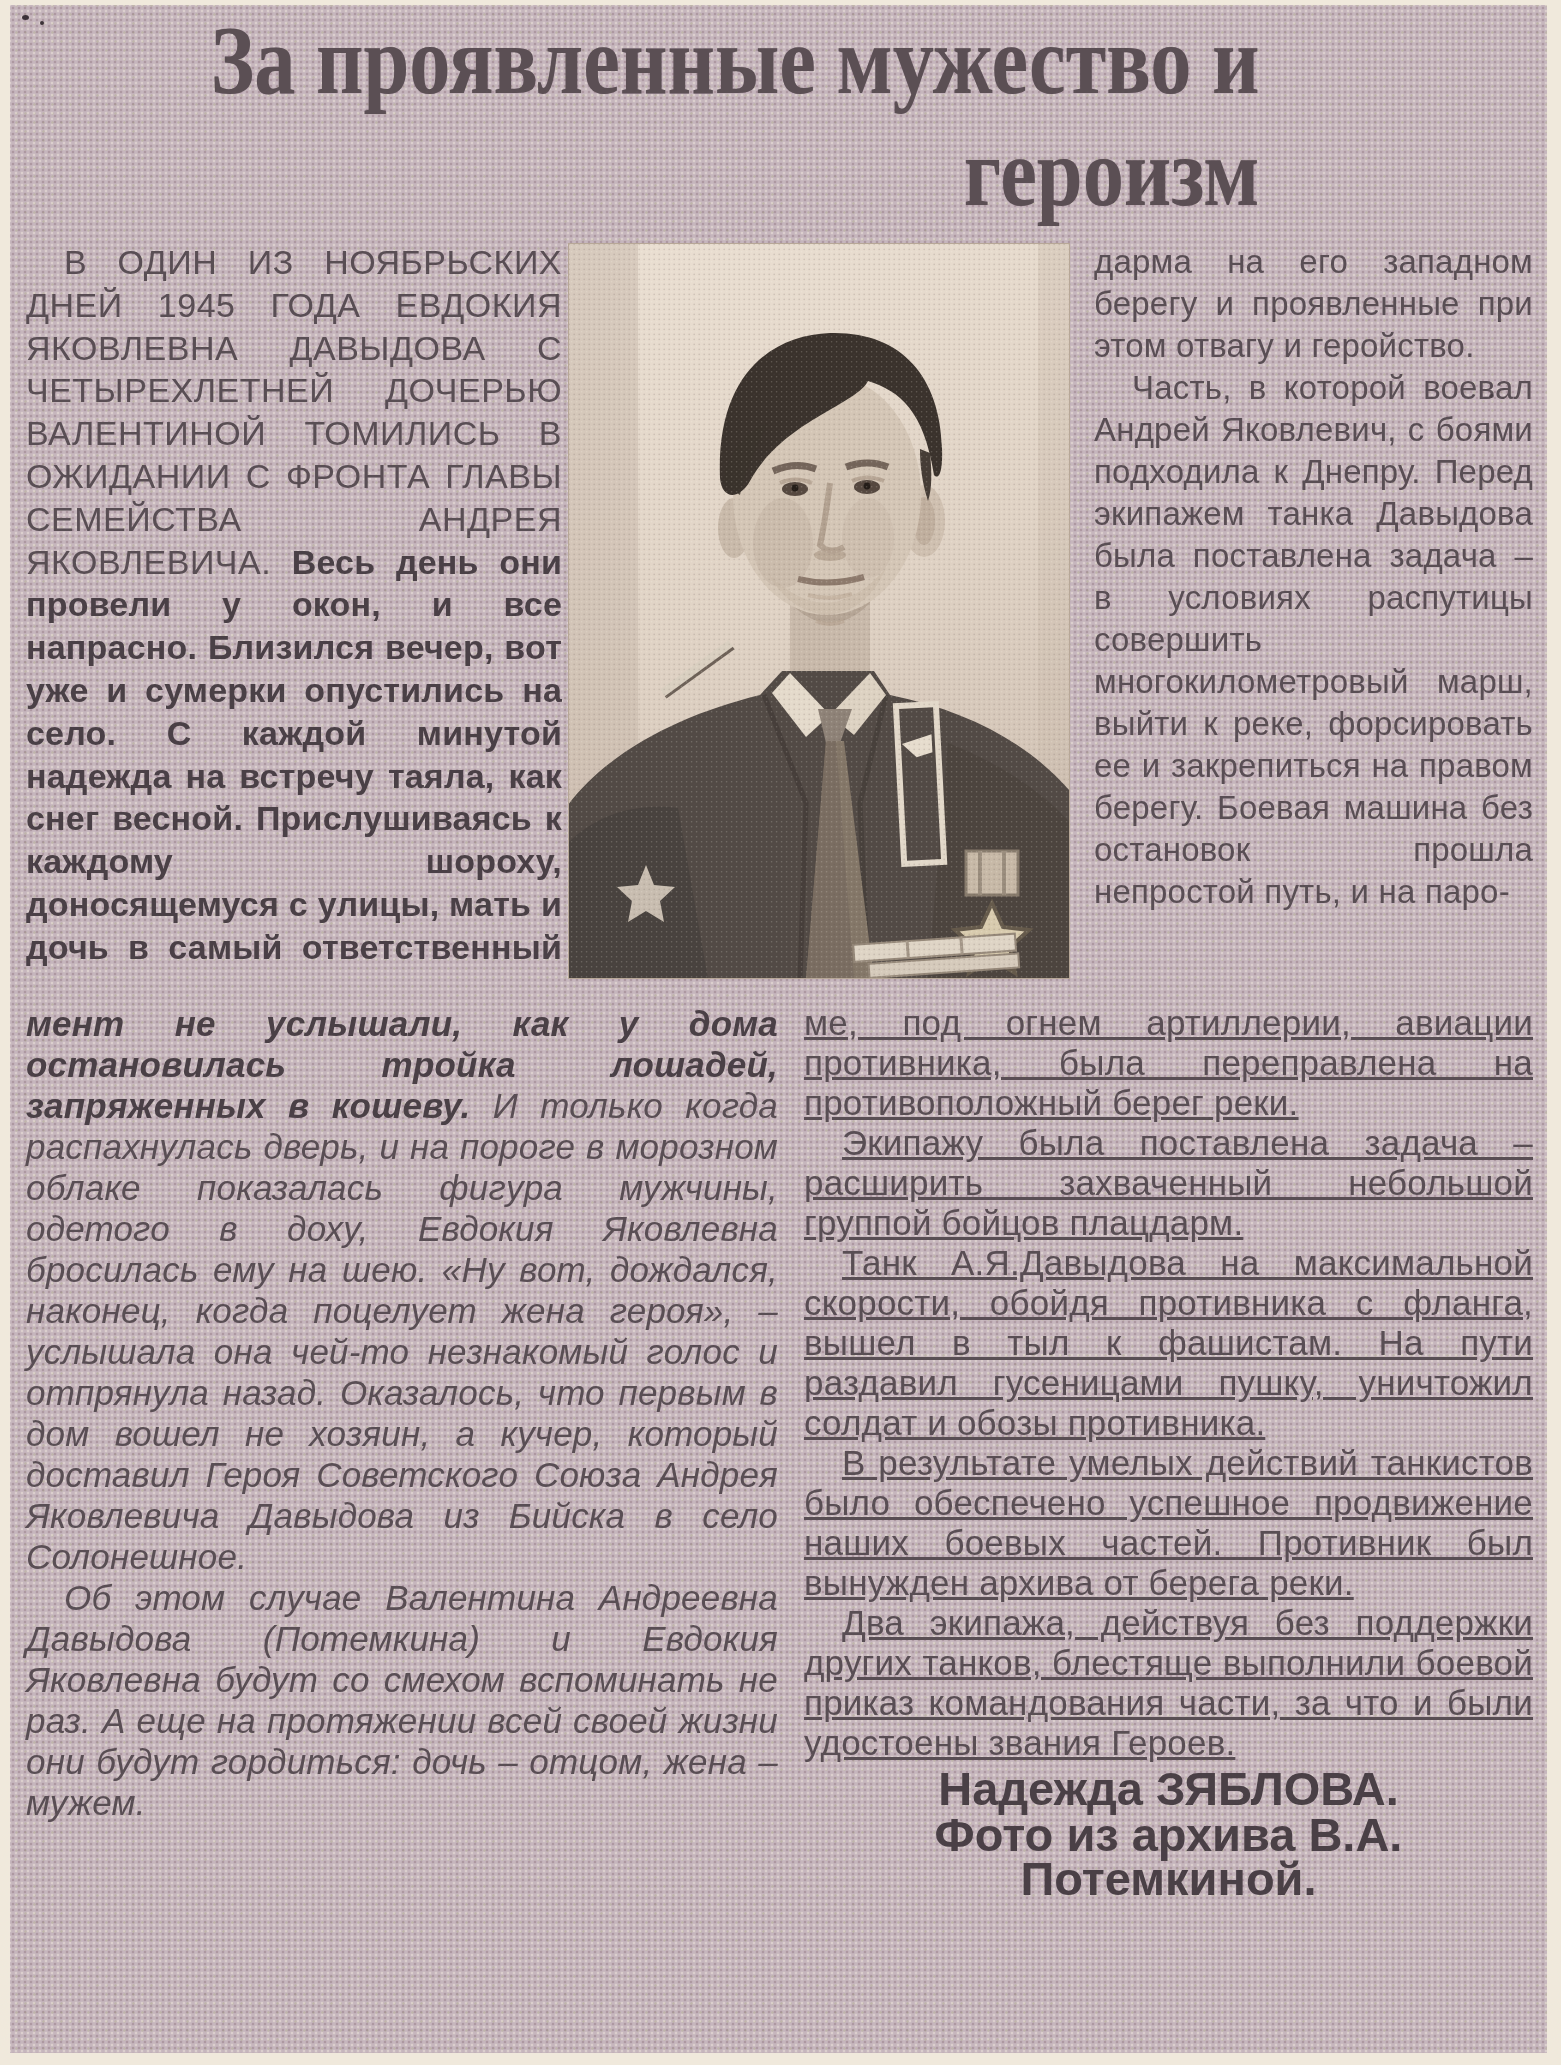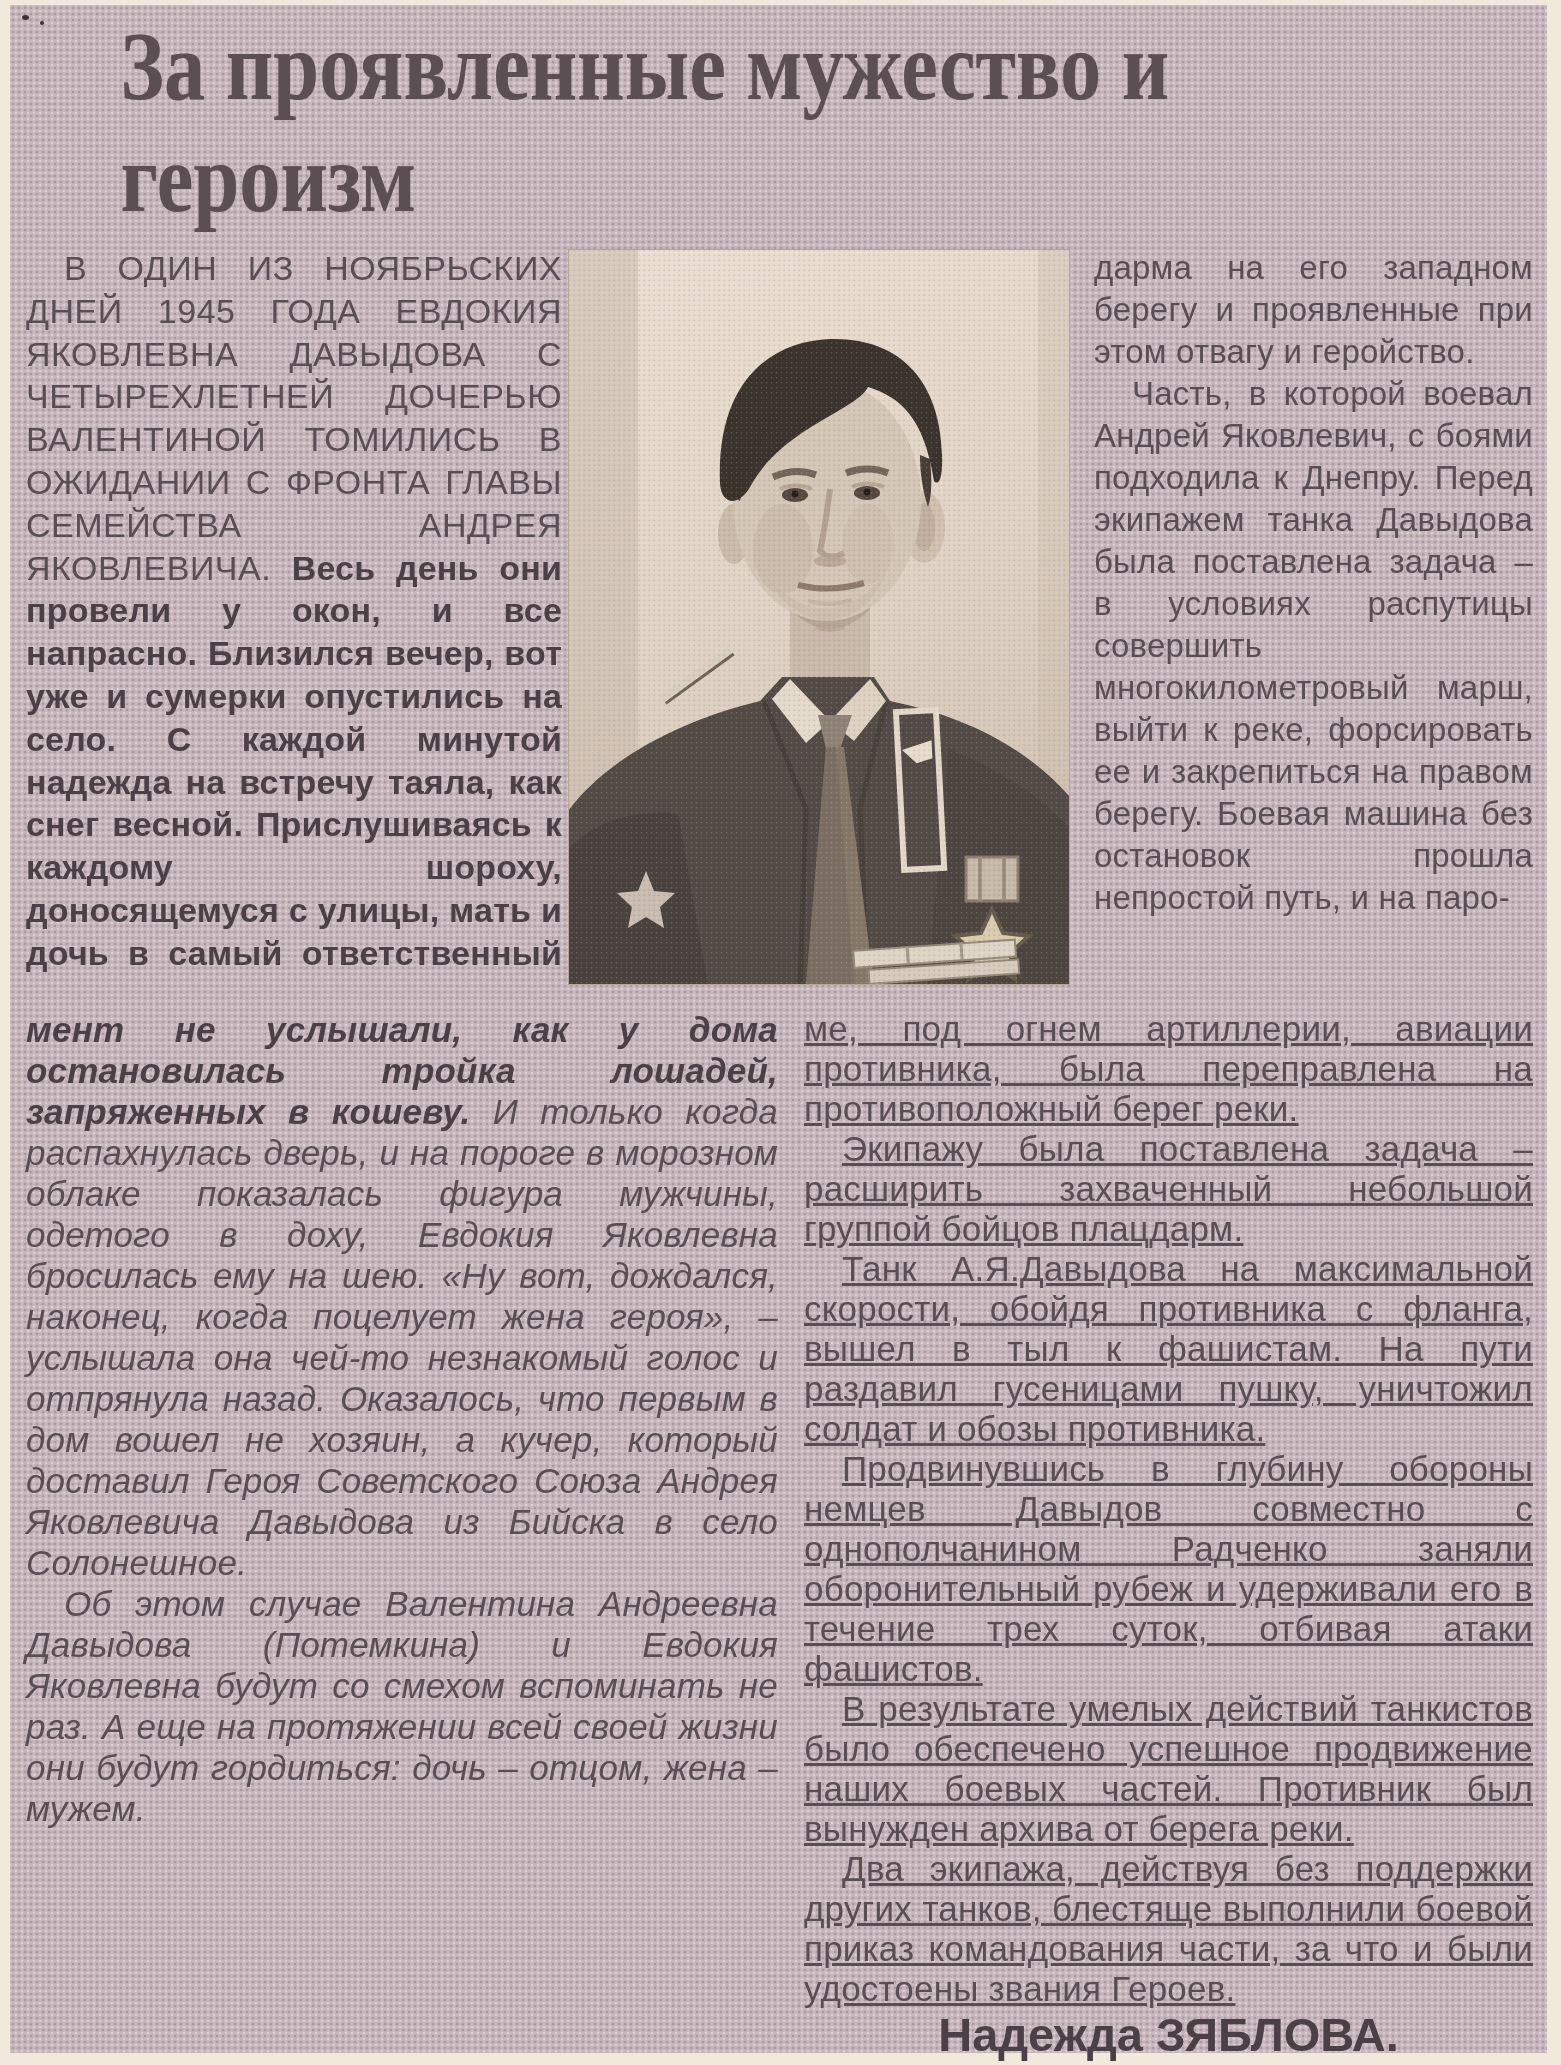--- a/index.html
+++ b/index.html
@@ -19,24 +19,24 @@
       radial-gradient(circle, rgba(238,228,220,.55) 1px, transparent 1.7px),
       radial-gradient(circle, rgba(168,178,118,.22) 1px, transparent 1.5px);
     background-size:6px 6px, 6px 6px, 9px 9px;
     background-position:0 0, 3px 3px, 2px 5px;
     color:#594e54;
   }
   .speck{position:absolute;background:#3c3238;border-radius:50%;}
 
   
   .title{
-    margin:0;padding-top:6px;width:1340px;margin-left:10px;
+    margin:0;padding-top:0;width:1340px;margin-left:10px;
     font-family:"Liberation Serif", serif;
     font-weight:bold;color:#5b4f54;
-    font-size:97px;line-height:112px;text-align:left;
+    font-size:97px;line-height:112px;text-align:right;
     letter-spacing:0px;
     text-shadow:0 0 1px rgba(70,50,70,.35);
   }
   .title .tline{display:block;transform:scaleX(.85);transform-origin:50% 50%;}
 
   
   .mid{display:flex;align-items:flex-start;padding:12px 14px 0 16px;height:746px;overflow:hidden;}
   .col-a{width:536px;height:742px;overflow:hidden;}
   .photo{flex:none;width:502px;height:736px;margin:2px 24px 0 6px;}
   .photo svg{display:block;width:502px;height:736px;}
@@ -182,21 +182,20 @@
 
       <div class="col-c">
         <p class="p"><b>мент не услышали, как у дома остановилась тройка лошадей, запряженных в кошеву.</b> <span>И только когда распахнулась дверь, и на пороге в морозном облаке показалась фигура мужчины, одетого в доху, Евдокия Яковлевна бросилась ему на шею. «Ну вот, дождался, наконец, когда поцелует жена героя», – услышала она чей-то незнакомый голос и отпрянула назад. Оказалось, что первым в дом вошел не хозяин, а кучер, который доставил Героя Советского Союза Андрея Яковлевича Давыдова из Бийска в село Солонешное.</span></p>
         <p class="p indent">Об этом случае Валентина Андреевна Давыдова (Потемкина) и Евдокия Яковлевна будут со смехом вспоминать не раз. А еще на протяжении всей своей жизни они будут гордиться: дочь – отцом, жена – мужем.</p>
       </div>
 
       <div class="col-d">
         <p class="p">ме, под огнем артиллерии, авиации противника, была переправлена на  противоположный берег реки.</p>
         <p class="p indent">Экипажу была поставлена задача – расширить захваченный небольшой группой бойцов плацдарм.</p>
         <p class="p indent">Танк А.Я.Давыдова на максимальной скорости, обойдя противника с фланга, вышел в тыл к фашистам. На пути раздавил гусеницами пушку, уничтожил солдат и обозы противника.</p>
-        <p class="p indent">Продвинувшись в глубину обороны немцев Давыдов совместно с однополчанином Радченко заняли оборонительный рубеж и удерживали его в течение трех суток, отбивая атаки фашистов.</p>
         <p class="p indent">В результате умелых действий танкистов было обеспечено успешное продвижение наших боевых частей. Противник был вынужден архива от берега реки.</p>
         <p class="p indent">Два экипажа, действуя без поддержки других танков, блестяще выполнили боевой приказ командования части, за что и были удостоены звания Героев.</p>
         <p class="byline">Надежда ЗЯБЛОВА.</p>
         <p class="credit">Фото из архива В.А. Потемкиной.</p>
       </div>
     </div>
 
     <div class="speck" style="left:12px;top:10px;width:7px;height:5px;"></div>
     <div class="speck" style="left:30px;top:16px;width:4px;height:4px;"></div>
     <div class="speck" style="left:1479px;top:389px;width:5px;height:4px;opacity:.6;"></div>

